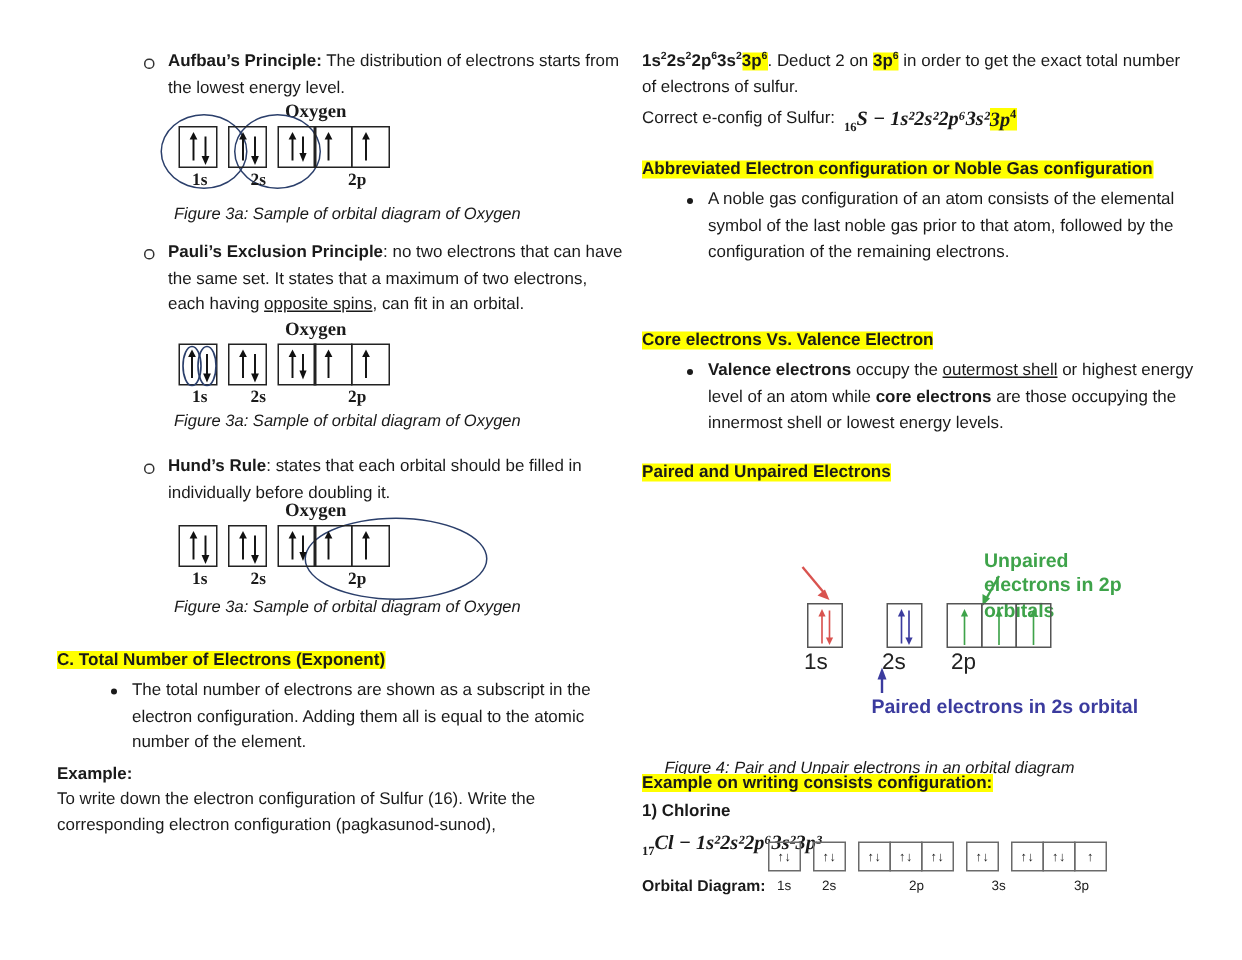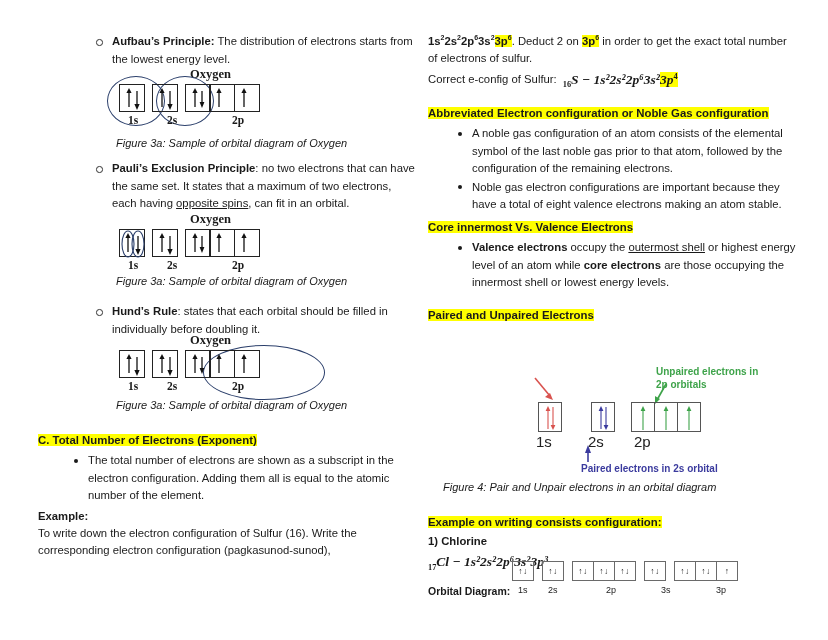--- a/index.html
+++ b/index.html
@@ -116,21 +116,21 @@
     position: absolute;
     border: 1.3px solid #2b3f6b;
     border-radius: 50%;
     pointer-events: none;
   }
 
   
   .fig4 { position: relative; }
   .fig4 .ann {
     position: absolute;
-    font-size: 10px;
+    font-size: 13px;
     font-weight: bold;
     line-height: 1.25;
   }
   .fig4 .obox4 {
     width: 24px; height: 30px;
     border: 1px solid #555;
     position: relative;
   }
   .fig4 .obox4 + .obox4 { margin-left: -1px; }
   .fig4 .grp4 { display: flex; position: absolute; }
@@ -378,27 +378,26 @@
       <span class="para">Correct e-config of Sulfur:</span>
       <span class="eq" style="margin-left:6px;"><sub>16</sub><span>S −</span> <span>1s²2s²2p⁶3s²</span><span class="hl"><span>3p</span><sup>4</sup></span></span>
     </div>
 
     <div style="position:absolute; top:103px; left:0; width:368px;">
       <div>
         <span class="sect-head">Abbreviated Electron configuration or Noble Gas configuration</span>
       </div>
       <ul class="dlist" style="margin-top:4px; padding-left:22px;">
         <li>A noble gas configuration of an atom consists of the elemental symbol of the last noble gas prior to that atom, followed by the configuration of the remaining electrons.</li>
-        <li>Noble gas electron configurations are important because they have a total of eight valence electrons making an atom stable.</li>
       </ul>
     </div>
 
     <div style="position:absolute; top:217px; left:0; width:368px;">
       <div>
-        <span class="sect-head">Core innermost Vs. Valence Electrons</span>
+        <span class="sect-head">Core electrons Vs. Valence Electron</span>
       </div>
       <ul class="dlist" style="margin-top:4px; padding-left:22px;">
         <li><span class="b">Valence electrons</span><span> occupy the </span><span class="u">outermost shell</span><span> or highest energy level of an atom while </span><span class="b">core electrons</span><span> are those occupying the innermost shell or lowest energy levels.</span></li>
       </ul>
     </div>
 
     <div style="position:absolute; top:305px; left:0; width:368px;">
       <div>
         <span class="sect-head">Paired and Unpaired Electrons</span>
       </div>
@@ -459,21 +458,21 @@
             <polygon points="11,3 8.6,8 13.4,8" fill="#3ea34a"></polygon>
           </svg>
         </div>
       </div>
 
       <div class="sublbl" style="left:108px; top:63px;">1s</div>
       <div class="sublbl" style="left:160px; top:63px;">2s</div>
       <div class="sublbl" style="left:206px; top:63px;">2p</div>
     </div>
 
-    <div class="caption" style="position:absolute; top:481px; left:15px;">Figure 4: Pair and Unpair electrons in an orbital diagram</div>
+    <div class="caption" style="position:absolute; top:506px; left:15px;">Figure 4: Pair and Unpair electrons in an orbital diagram</div>
 
     <div style="position:absolute; top:512px; left:0; width:368px;">
       <div>
         <span class="sect-head">Example on writing consists configuration:</span>
       </div>
       <div class="para b" style="margin-top:3px;">1) Chlorine</div>
       <div class="eq" style="margin-top:4px;"><sub>17</sub><span>Cl −</span> <span>1s²2s²2p⁶3s²3p³</span></div>
     </div>
 
     <div style="position:absolute; top:561px; left:0; width:368px; height:50px;">

